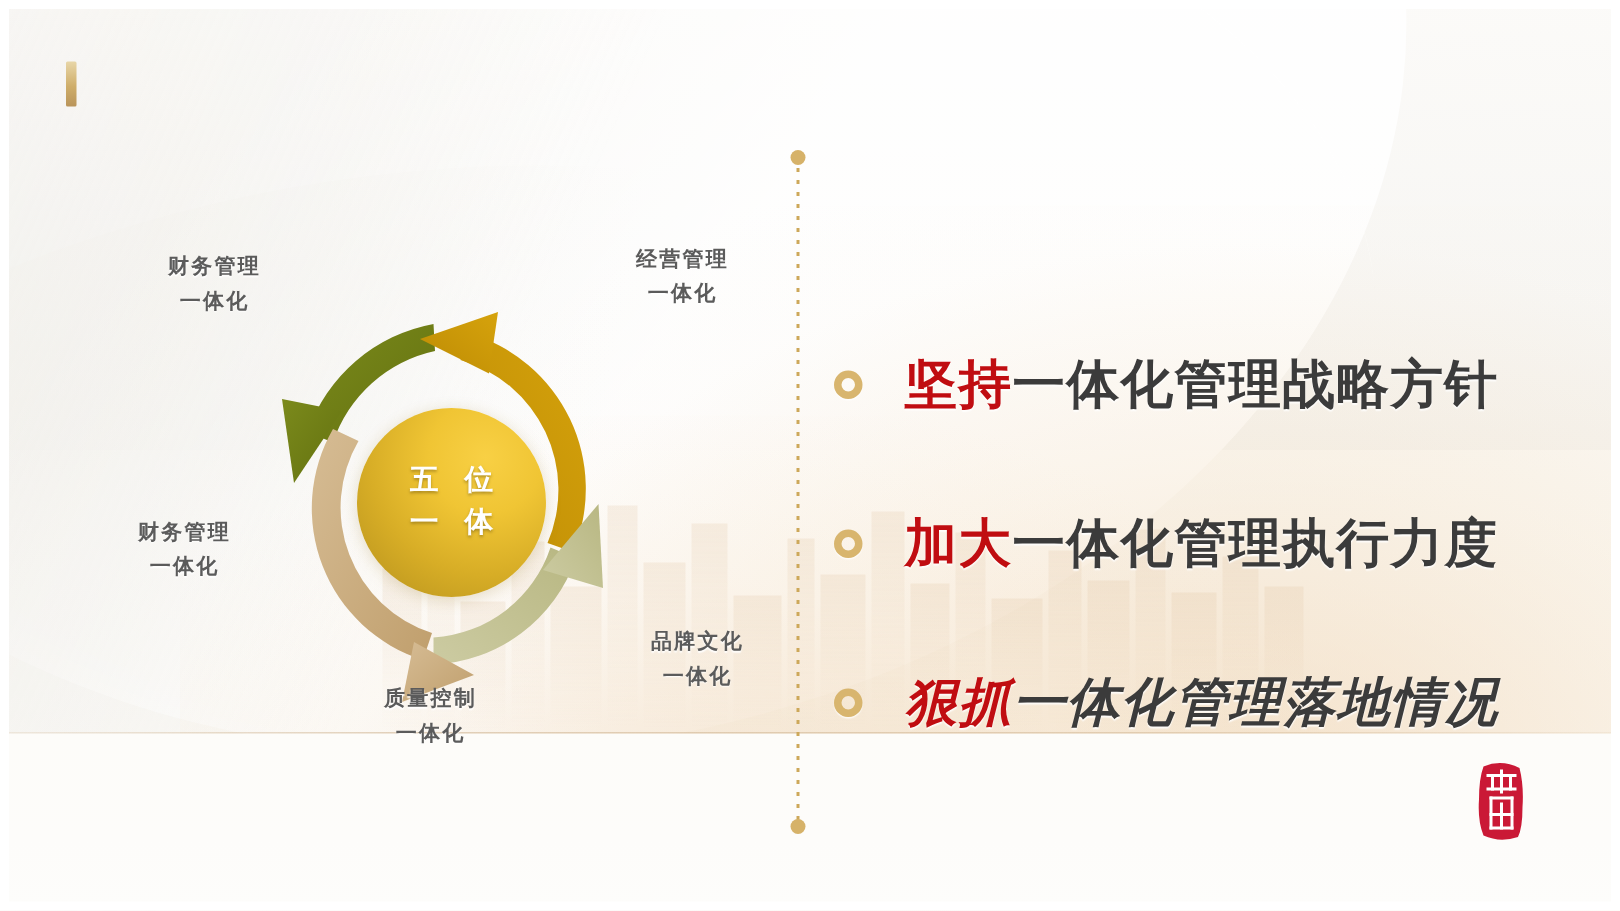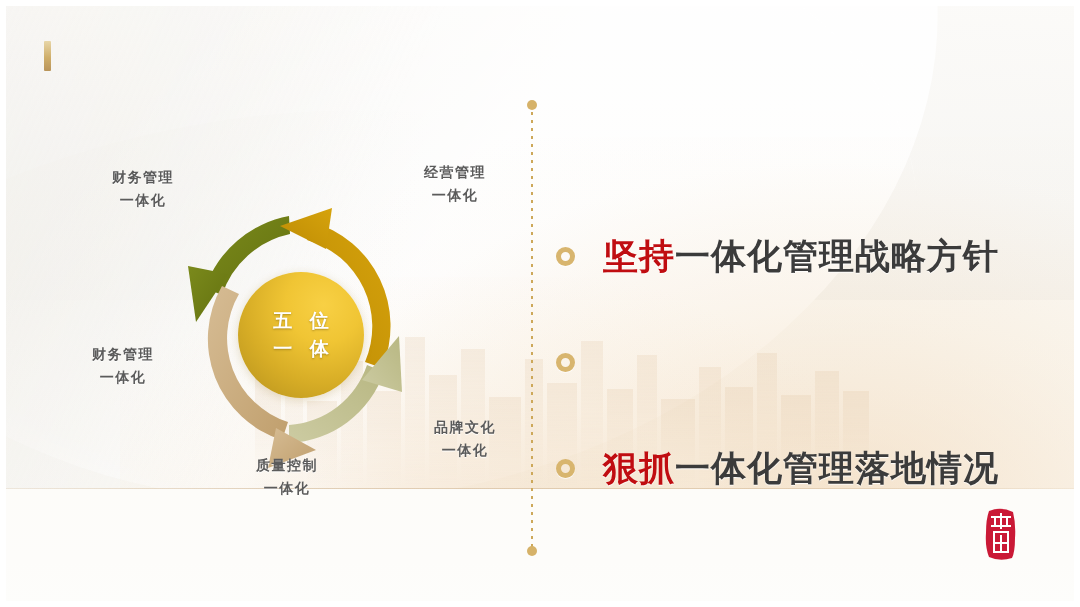--- a/index.html
+++ b/index.html
@@ -122,21 +122,21 @@
 
   .node-fin {left:78px; top:166px; width:130px;}
   .node-ops {left:390px;top:161px; width:130px;}
   .node-hr  {left:58px; top:343px; width:130px;}
   .node-brand{left:400px;top:416px; width:130px;}
   .node-qc  {left:222px;top:454px; width:130px;}
 
   
   .bullets{position:absolute;left:556px;top:226px;width:500px;}
   .bullet-row{display:flex;align-items:center;height:60px;margin-bottom:46px;}
-  .bullet-row:last-child{margin-bottom:0;}
+  .bullet-row:last-child{margin-bottom:0;font-style:italic;}
   .ring{
     flex:0 0 auto;width:19px;height:19px;border-radius:50%;
     border:5px solid #d8b56e;box-sizing:border-box;margin-right:28px;
     box-shadow:0 1px 1px rgba(255,255,255,.8);
   }
   .b-text{
     font-size:35px;font-weight:bold;letter-spacing:1px;color:#3b3b3b;white-space:nowrap;
     text-shadow:0 1px 1px rgba(255,255,255,.85);
   }
   .b-em{color:#c00d11;}
@@ -264,20 +264,21 @@
 
   <div class="bullets">
 
     <div class="bullet-row">
       <div class="ring"></div>
       <div class="b-text"><span class="b-em">坚持</span><span>一体化管理战略方针</span></div>
     </div>
 
     <div class="bullet-row">
       <div class="ring"></div>
+      <div class="b-text"><span class="b-em">加大</span><span>一体化管理执行力度</span></div>
     </div>
 
     <div class="bullet-row">
       <div class="ring"></div>
       <div class="b-text"><span class="b-em">狠抓</span><span>一体化管理落地情况</span></div>
     </div>
 
   </div>
 
   <svg class="seal" viewBox="0 0 40 58">

